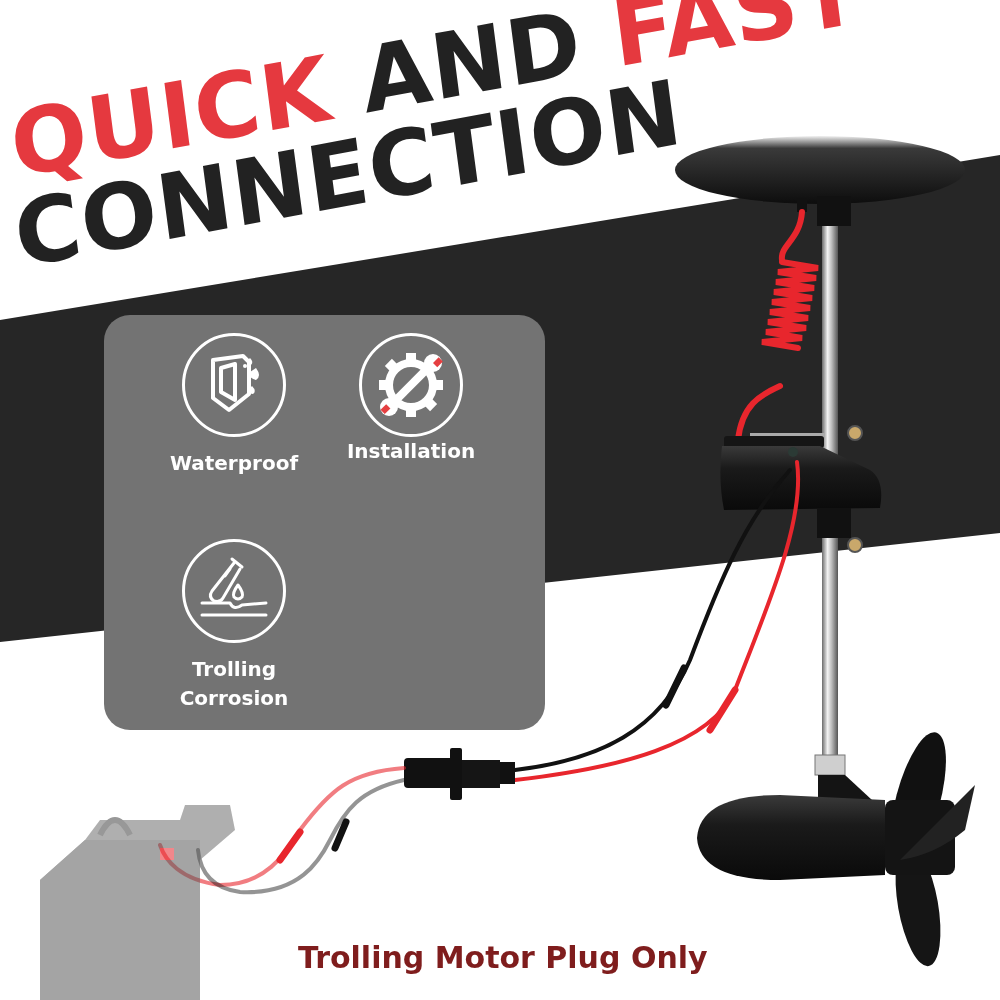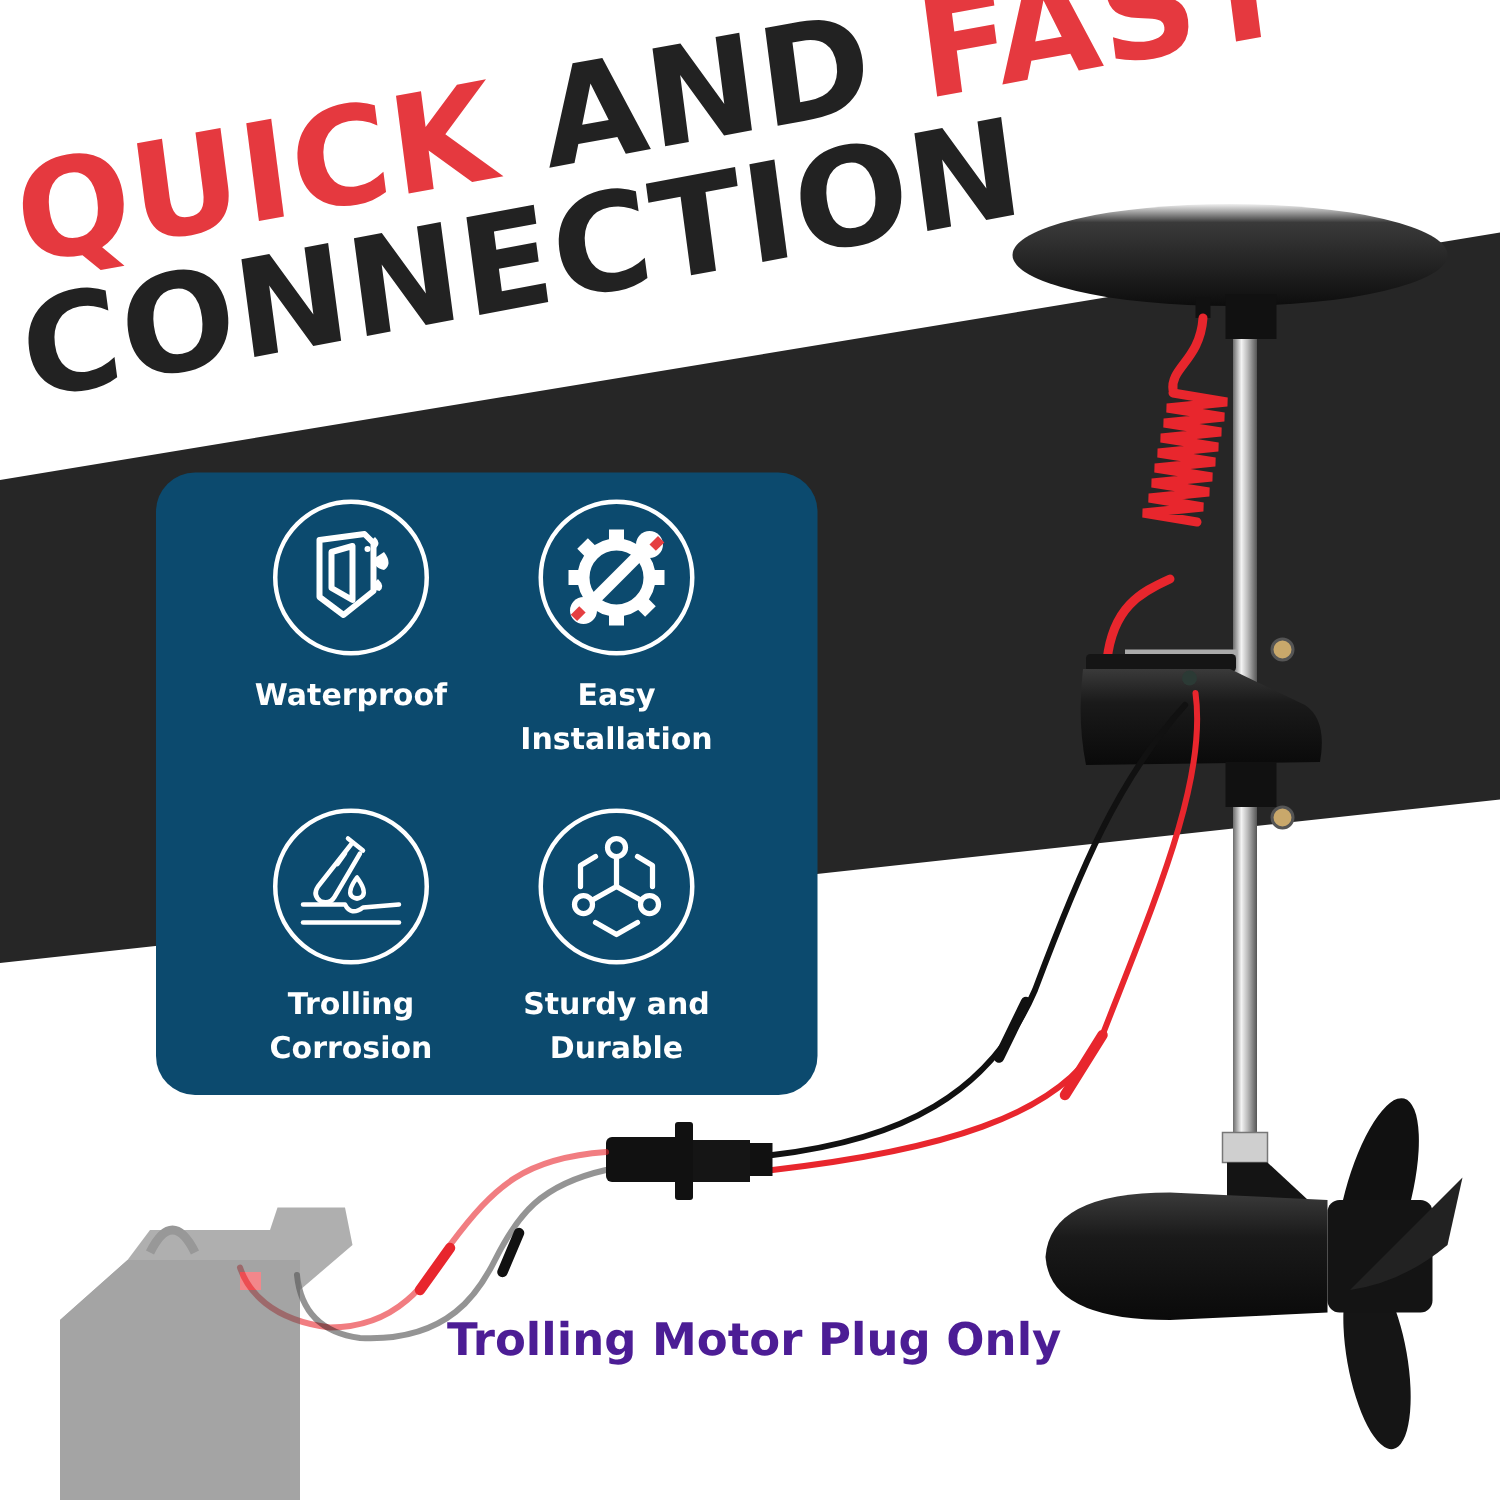--- a/index.html
+++ b/index.html
@@ -3,29 +3,29 @@
 <meta charset="utf-8">
 <style>
   html, body { margin:0; padding:0; }
   body { width:1000px; height:1000px; overflow:hidden; background:#ffffff; position:relative; font-family:"DejaVu Sans", sans-serif; }
   .layer { position:absolute; left:0; top:0; width:1000px; height:1000px; }
   .headline { position:absolute; font-family:"DejaVu Sans", sans-serif; font-weight:bold; white-space:nowrap; transform-origin:0 100%; letter-spacing:1px; }
   .hl1 { left:18px; top:96px; font-size:90px; line-height:100px; transform: rotate(-10.4deg) skewX(-3deg); }
   .hl2 { left:22px; top:186px; font-size:90px; line-height:100px; transform: rotate(-10.6deg) skewX(-3deg); color:#222222; }
   .red { color:#e5393f; }
   .dark { color:#222222; }
-  .panel { position:absolute; left:104px; top:315px; width:441px; height:415px; background:#0c4a6e; border-radius:26px; }
+  .panel { position:absolute; left:104px; top:315px; width:441px; height:415px; background:#737373; border-radius:26px; }
   .feature { position:absolute; width:200px; text-align:center; }
   .feature .circle { width:104px; height:104px; margin:0 auto; border:3px solid #ffffff; border-radius:50%; box-sizing:border-box; display:flex; align-items:center; justify-content:center; }
   .feature .label { color:#ffffff; font-family:"DejaVu Sans", sans-serif; font-weight:bold; font-size:20px; line-height:29px; margin-top:12px; }
   .f1 { left:30px; top:18px; }
   .f2 { left:207px; top:18px; }
   .f3 { left:30px; top:224px; }
   .f4 { left:207px; top:224px; }
-  .caption { position:absolute; left:298px; top:874px; color:#4c1d95; font-family:"DejaVu Sans", sans-serif; font-weight:bold; font-size:30px; line-height:40px; white-space:nowrap; }
+  .caption { position:absolute; left:298px; top:938px; color:#7f1d1d; font-family:"DejaVu Sans", sans-serif; font-weight:bold; font-size:30px; line-height:40px; white-space:nowrap; }
 </style>
 </head>
 <body>
 
 <svg class="layer" viewBox="0 0 1000 1000" xmlns="http://www.w3.org/2000/svg">
   <polygon points="0,320 1000,155 1000,533 0,642" fill="#262626"></polygon>
 </svg>
 
 <div class="headline hl1">
   <span class="red">QUICK</span><span class="dark"> AND </span><span class="red">FAST</span>
@@ -146,54 +146,35 @@
           <rect x="58" y="31" width="10" height="10" transform="rotate(45 36 36)"></rect>
         </g>
         <circle cx="36" cy="36" r="22" fill="none" stroke="#fff" stroke-width="8"></circle>
         <rect x="32" y="8" width="8" height="56" fill="#fff" transform="rotate(45 36 36)"></rect>
         <circle cx="58" cy="14" r="9" fill="#fff"></circle>
         <circle cx="14" cy="58" r="9" fill="#fff"></circle>
         <rect x="58" y="6" width="6" height="8" fill="#e53f41" transform="rotate(45 58 14)"></rect>
         <rect x="10" y="58" width="6" height="8" fill="#e53f41" transform="rotate(45 14 58)"></rect>
       </svg>
     </div>
-    <div class="label">Easy</div>
     <div class="label" style="margin-top:0">Installation</div>
   </div>
 
   <div class="feature f3">
     <div class="circle">
       <svg width="76" height="76" viewBox="0 0 76 76">
         <g fill="none" stroke="#fff" stroke-width="3" stroke-linecap="round" stroke-linejoin="round">
           <path d="M36 6 L46 14"></path>
           <path d="M38 10 L16 38 Q12 44 18 48 Q24 50 27 45 L44 16"></path>
           <path d="M34 16 L29 23"></path>
           <path d="M42 32 Q36 40 38 44 Q42 48 46 44 Q48 40 42 32 Z"></path>
           <path d="M6 50 L34 50 Q38 58 46 52 L70 50"></path>
           <path d="M6 62 L70 62"></path>
         </g>
       </svg>
     </div>
     <div class="label">Trolling</div>
     <div class="label" style="margin-top:0">Corrosion</div>
   </div>
 
-  <div class="feature f4">
-    <div class="circle">
-      <svg width="76" height="76" viewBox="0 0 76 76">
-        <g fill="none" stroke="#fff" stroke-width="3.5" stroke-linecap="round" stroke-linejoin="round">
-          <circle cx="38" cy="12" r="6"></circle>
-          <circle cx="16" cy="50" r="6"></circle>
-          <circle cx="60" cy="50" r="6"></circle>
-          <path d="M38 18 L38 38 L22 47"></path>
-          <path d="M38 38 L54 47"></path>
-          <path d="M24 18 L14 24 L14 38"></path>
-          <path d="M52 18 L62 24 L62 38"></path>
-          <path d="M24 62 L38 70 L52 62"></path>
-        </g>
-      </svg>
-    </div>
-    <div class="label">Sturdy and</div>
-    <div class="label" style="margin-top:0">Durable</div>
-  </div>
 </div>
 
 <div class="caption">Trolling Motor Plug Only</div>
 
 </body></html>

